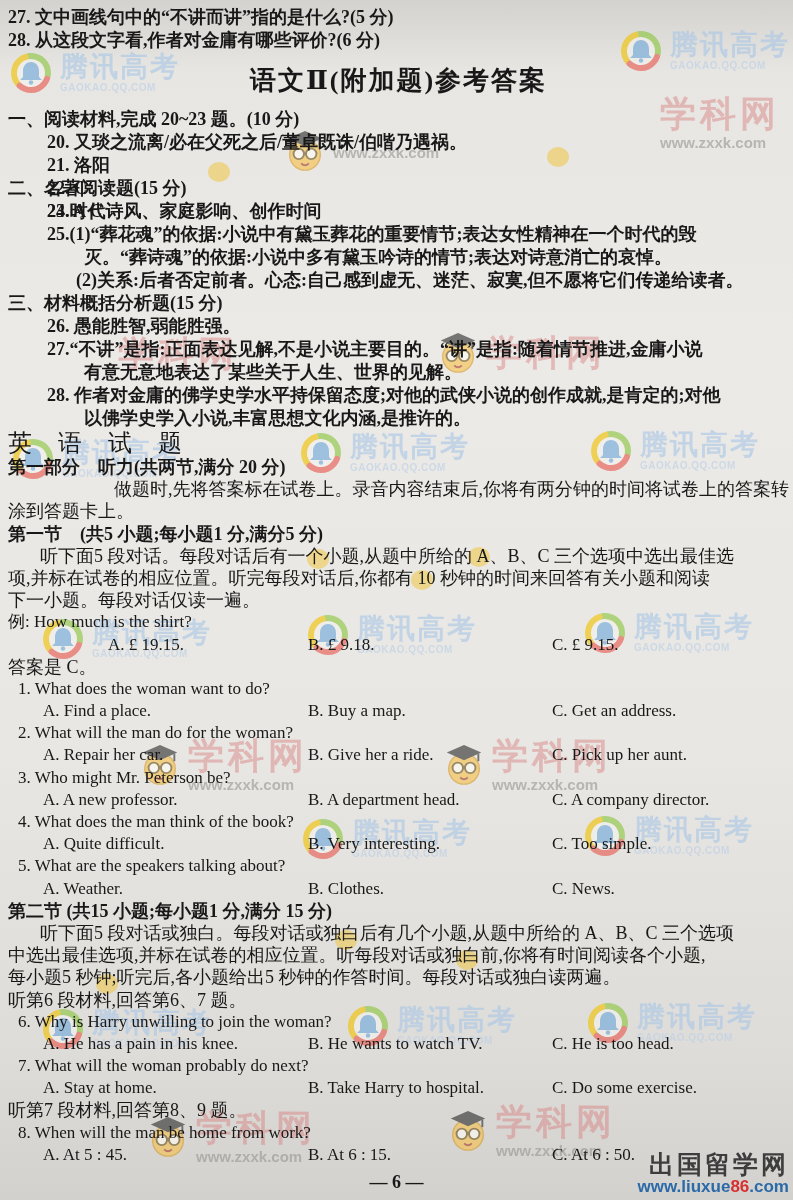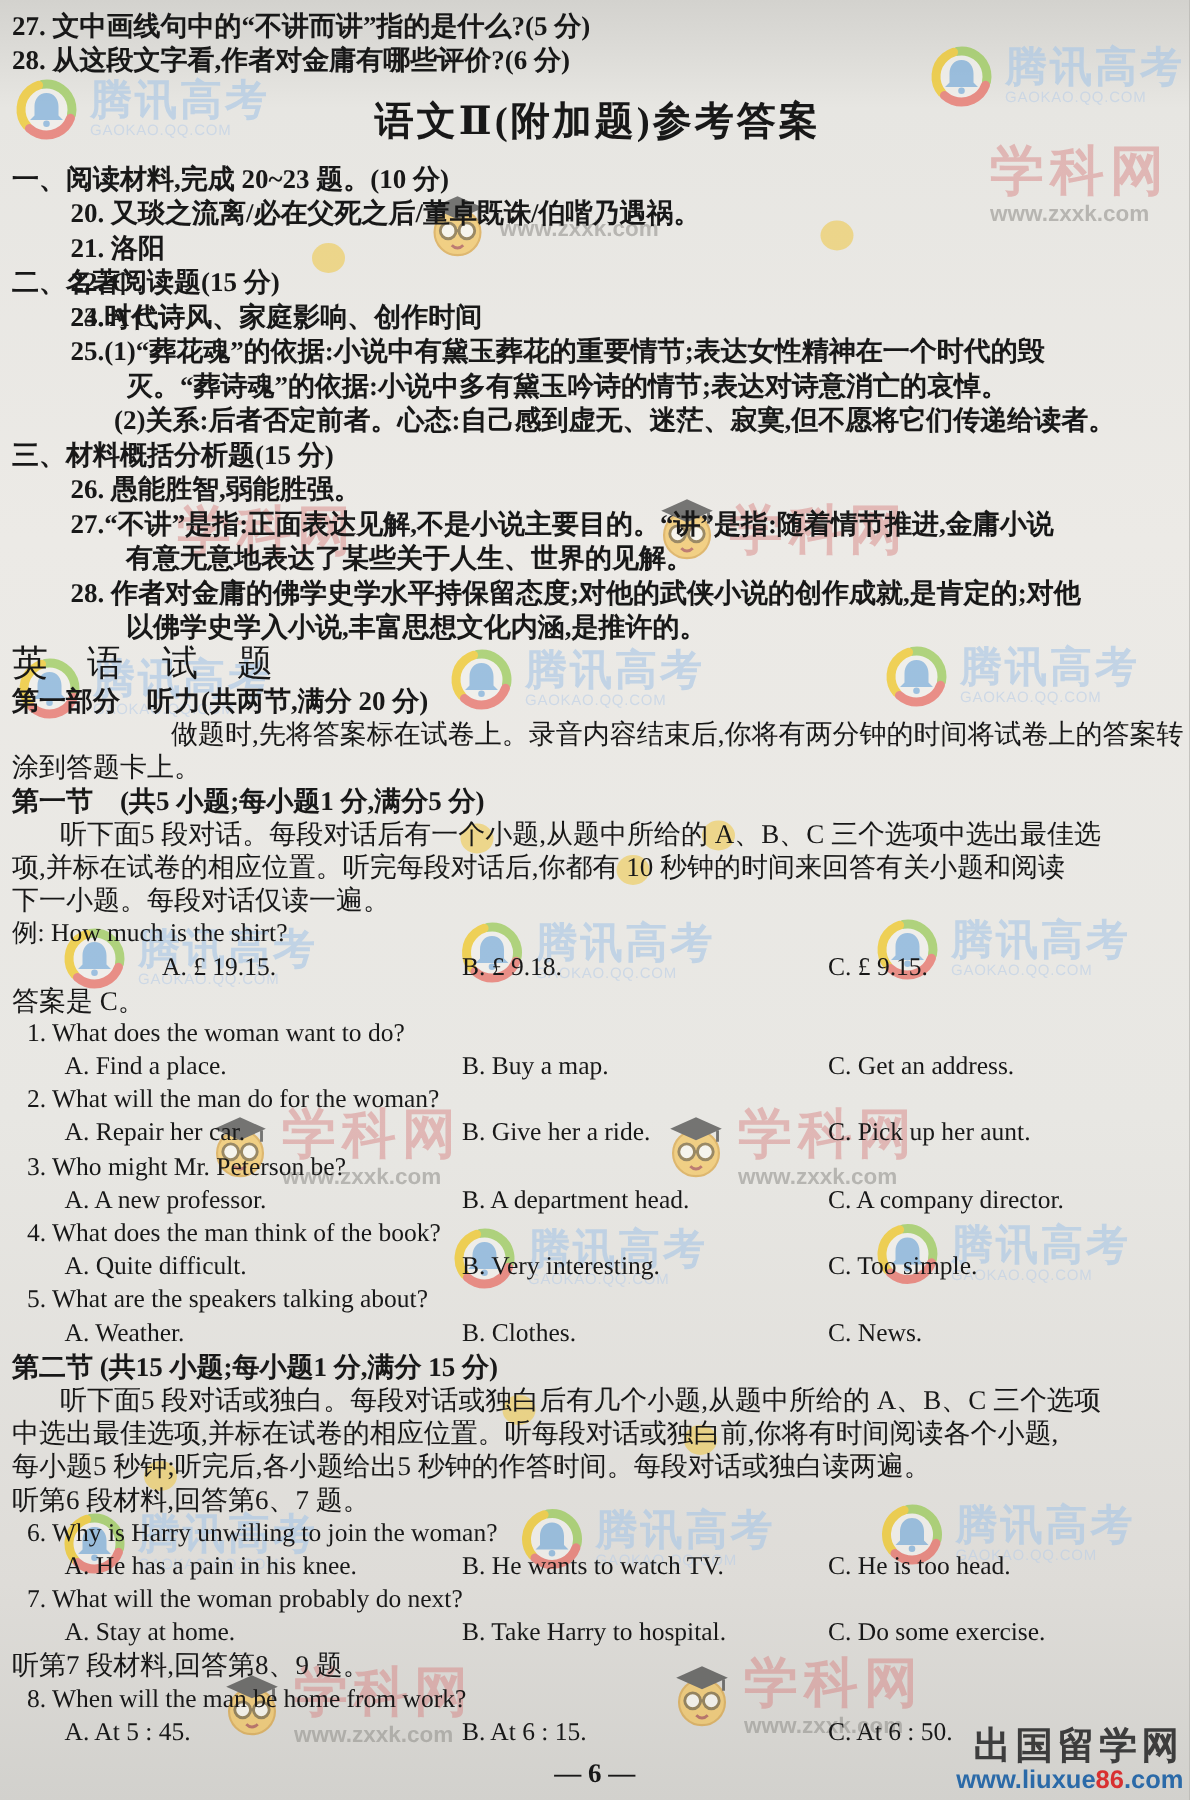--- a/index.html
+++ b/index.html
@@ -29,21 +29,21 @@
   
   .pageno{position:absolute;left:0;right:0;top:1172px;text-align:center;font-size:18px;font-weight:600;z-index:3;}
   .sitebox{position:absolute;right:4px;top:1150px;text-align:right;z-index:3;font-family:Liberation Sans, sans-serif;}
   .sitename{font-size:25px;font-weight:700;color:#3d3d3d;letter-spacing:3px;line-height:28px;}
   .siteurl{font-size:17px;font-weight:700;color:#2b6aa8;line-height:18px;}
   .siteurl .red{color:#d83030;}
   
   .wm{position:absolute;z-index:1;display:flex;align-items:center;gap:6px;pointer-events:none;opacity:.62;}
   .wm-t-col{display:flex;flex-direction:column;line-height:1;}
   .wm-t-brand{font-family:"Liberation Sans",sans-serif;font-size:28px;font-weight:700;color:#a9c7e6;letter-spacing:2px;}
-  .wm-t-url{font-family:"Liberation Sans",sans-serif;font-size:10px;font-weight:400;color:#bccfe7;letter-spacing:.5px;margin-top:2px;}
+  .wm-t-url{font-family:"Liberation Sans",sans-serif;font-size:10px;font-weight:700;color:#bccfe7;letter-spacing:.5px;margin-top:2px;}
   .wm-z-col{display:flex;flex-direction:column;line-height:1;}
   .wm-z-brand{font-size:36px;font-weight:800;color:rgba(213,124,124,.72);letter-spacing:4px;}
   .wm-z-url{font-size:15px;font-weight:700;color:rgba(148,146,142,.95);margin-top:3px;font-family:"Liberation Sans",sans-serif;}
   .hl{position:absolute;width:22px;height:20px;border-radius:50%;background:rgba(240,195,50,.5);z-index:1;pointer-events:none;}
 </style>
 </head>
 <body>
 
 <div class="page">
 

